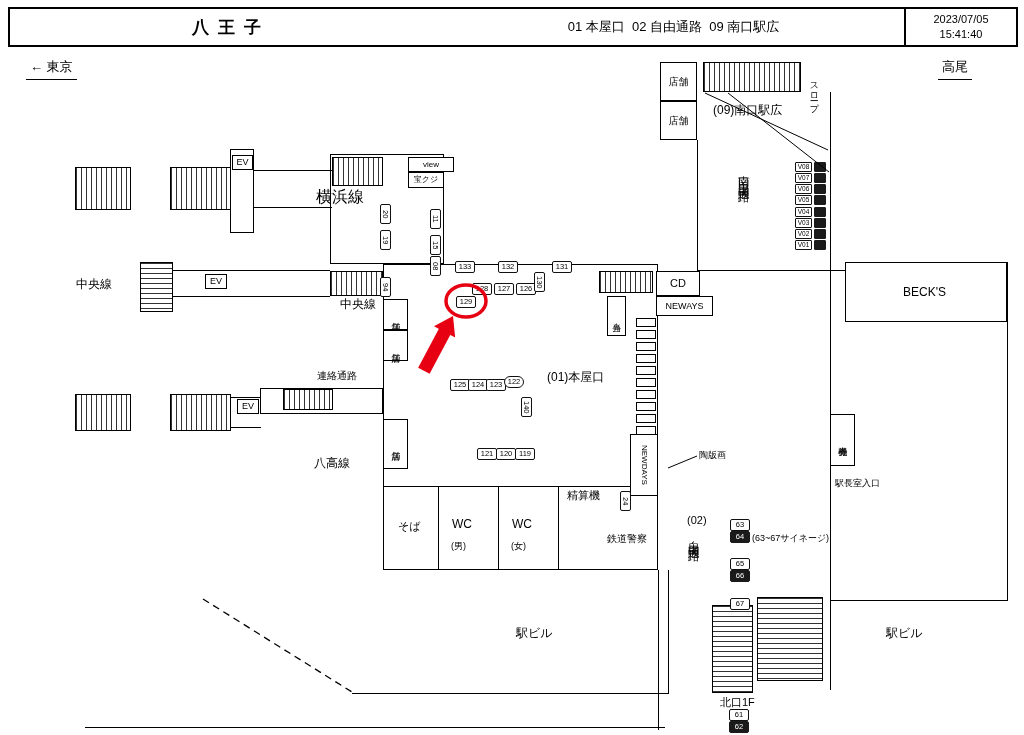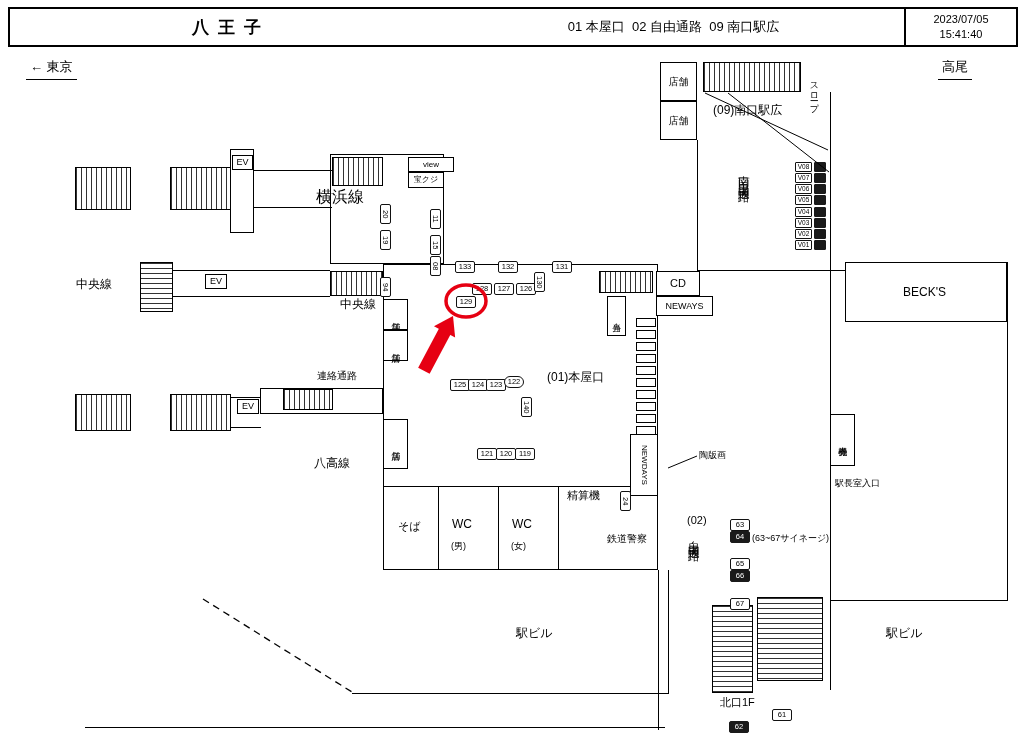--- a/index.html
+++ b/index.html
@@ -151,21 +151,21 @@
     <div class="cam" style="left: 486px; top: 379px;">123</div>
     <div class="cam" style="left: 504px; top: 376px; border-radius: 6px;">122</div>
     <div class="cam" style="left: 477px; top: 448px;">121</div>
     <div class="cam" style="left: 496px; top: 448px;">120</div>
     <div class="cam" style="left: 515px; top: 448px;">119</div>
     <div class="cam" style="left: 730px; top: 519px;">63</div>
     <div class="cam dark" style="left: 730px; top: 531px;">64</div>
     <div class="cam" style="left: 730px; top: 558px;">65</div>
     <div class="cam dark" style="left: 730px; top: 570px;">66</div>
     <div class="cam" style="left: 730px; top: 598px;">67</div>
-    <div class="cam" style="left: 772px; top: 709px;">61</div>
+    <div class="cam" style="left: 729px; top: 709px;">61</div>
     <div class="cam dark" style="left: 729px; top: 721px;">62</div>
     <div class="cam vcam" style="left: 380px; top: 204px;">20</div>
     <div class="cam vcam" style="left: 380px; top: 230px;">19</div>
     <div class="cam vcam" style="left: 430px; top: 209px;">11</div>
     <div class="cam vcam" style="left: 430px; top: 235px;">15</div>
     <div class="cam vcam" style="left: 430px; top: 256px;">08</div>
     <div class="cam vcam" style="left: 380px; top: 277px;">94</div>
     <div class="cam vcam" style="left: 534px; top: 272px;">130</div>
     <div class="cam vcam" style="left: 521px; top: 397px;">140</div>
     <div class="cam vcam" style="left: 620px; top: 491px;">24</div>

